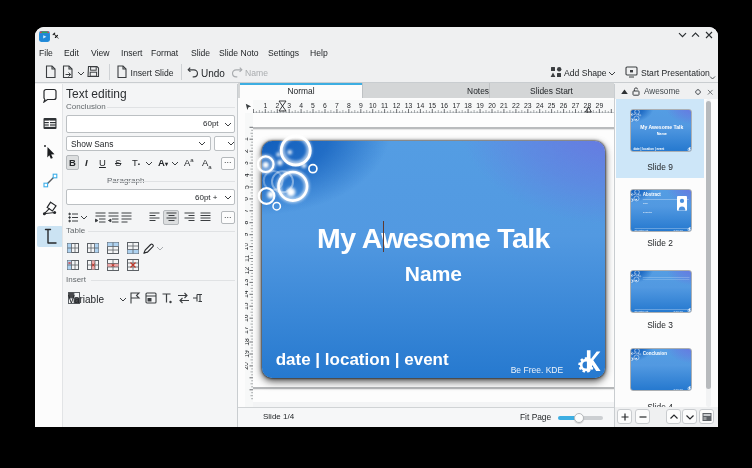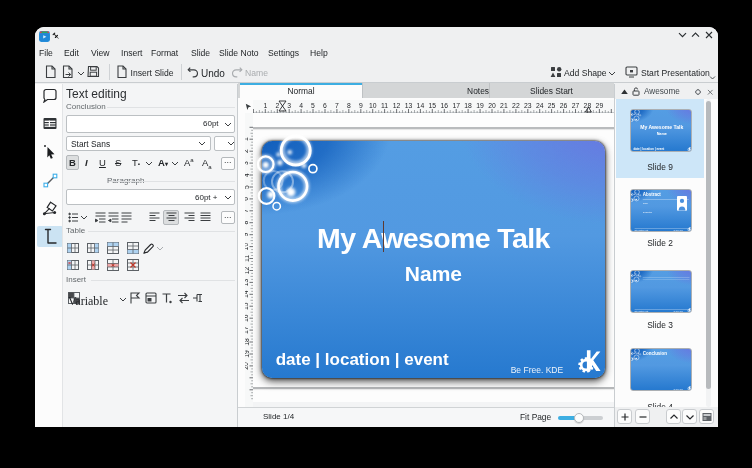--- a/index.html
+++ b/index.html
@@ -206,21 +206,21 @@
 
   <div class="abs" style="left:31px;top:88px;width:169px;height:18px;background:#fff;border:1px solid #bcc0c3;border-radius:2px;"></div>
   <div class="txt" style="left:168px;top:92px;font-size:8px;">60pt</div>
   <div class="abs" style="left:189px;top:95px;">
       <svg width="8" height="5" viewBox="0 0 8 5">
         <path d="M1 1 L4 4 L7 1" stroke="#3b3e41" stroke-width="1" fill="none"></path>
       </svg>
     </div>
 
   <div class="abs" style="left:31px;top:109px;width:145px;height:15px;background:#fff;border:1px solid #bcc0c3;border-radius:2px;"></div>
-  <div class="txt" style="left:36px;top:112px;font-size:8.4px;">Start Sans</div>
+  <div class="txt" style="left:36px;top:112px;font-size:8.4px;">Show Sans</div>
   <div class="abs" style="left:163px;top:114px;">
       <svg width="8" height="5" viewBox="0 0 8 5">
         <path d="M1 1 L4 4 L7 1" stroke="#3b3e41" stroke-width="1" fill="none"></path>
       </svg>
     </div>
   <div class="abs" style="left:179px;top:109px;width:21px;height:15px;background:#fff;border:1px solid #bcc0c3;border-radius:2px;"></div>
   <div class="txt" style="left:186px;top:112px;font-size:14px;margin-left:26px;">60</div>
   <div class="abs" style="left:192px;top:114px;">
       <svg width="8" height="5" viewBox="0 0 8 5">
         <path d="M1 1 L4 4 L7 1" stroke="#3b3e41" stroke-width="1" fill="none"></path>
@@ -414,21 +414,21 @@
   <div class="abs" style="left:56px;top:253px;width:144px;height:1px;background:#e0e2e4;"></div>
   <div id="irow" class="abs" style="left:31px;top:263px;width:169px;height:16px;">
     <div class="abs" style="left:2px;top:2px;">
         <svg width="12" height="12" viewBox="0 0 12 12">
           <rect x="0.5" y="0.5" width="11" height="11" fill="none" stroke="#5c6166" stroke-width="1"></rect>
           <rect x="0.5" y="0.5" width="5.5" height="5.5" fill="#46484b"></rect>
           <rect x="6" y="6" width="5.5" height="5.5" fill="#46484b"></rect>
           <path d="M6 0.5 v11 M0.5 6 h11" stroke="#5c6166" stroke-width="0.8"></path>
         </svg>
       </div>
-    <div class="txt" style="left:2px;top:4px;font-size:12px;font-family:Liberation Serif, serif;">Variable</div>
+    <div class="txt" style="left:2px;top:4px;font-size:10px;">Variable</div>
     <div class="abs" style="left:53px;top:7px;">
         <svg width="8" height="5" viewBox="0 0 8 5">
           <path d="M1 1 L4 4 L7 1" stroke="#3b3e41" stroke-width="1" fill="none"></path>
         </svg>
       </div>
     <div class="abs" style="left:63px;top:2px;">
         <svg width="12" height="12" viewBox="0 0 12 12">
           <path d="M2 11.5 V1 h8 l-2.5 2.5 L10 6 H2" fill="none" stroke="#3b3e41" stroke-width="1.1"></path>
         </svg>
       </div>

